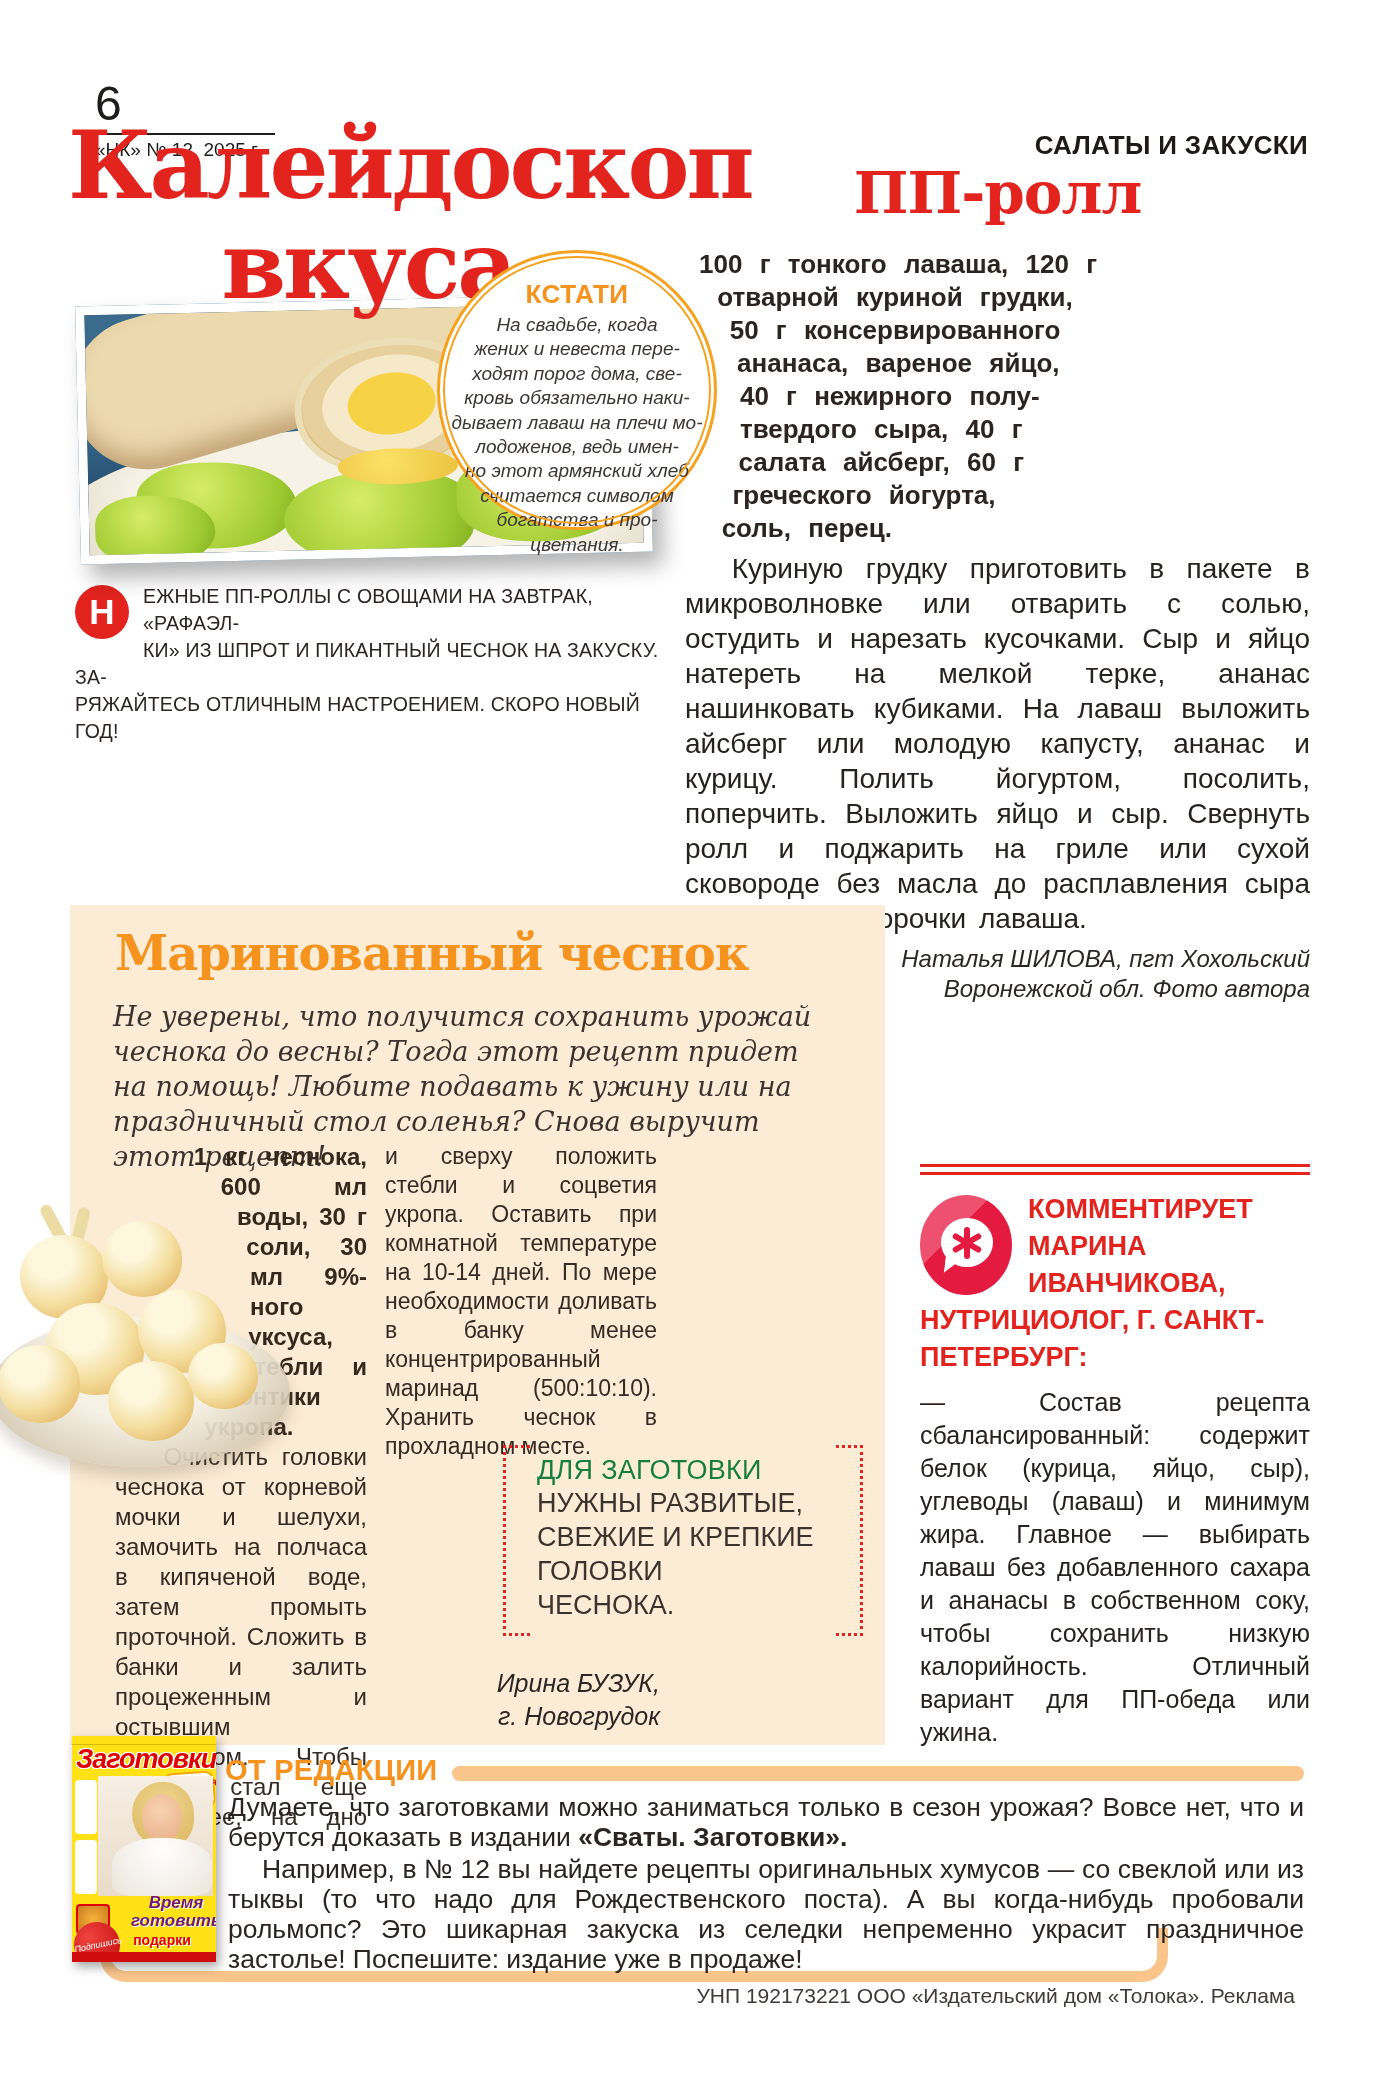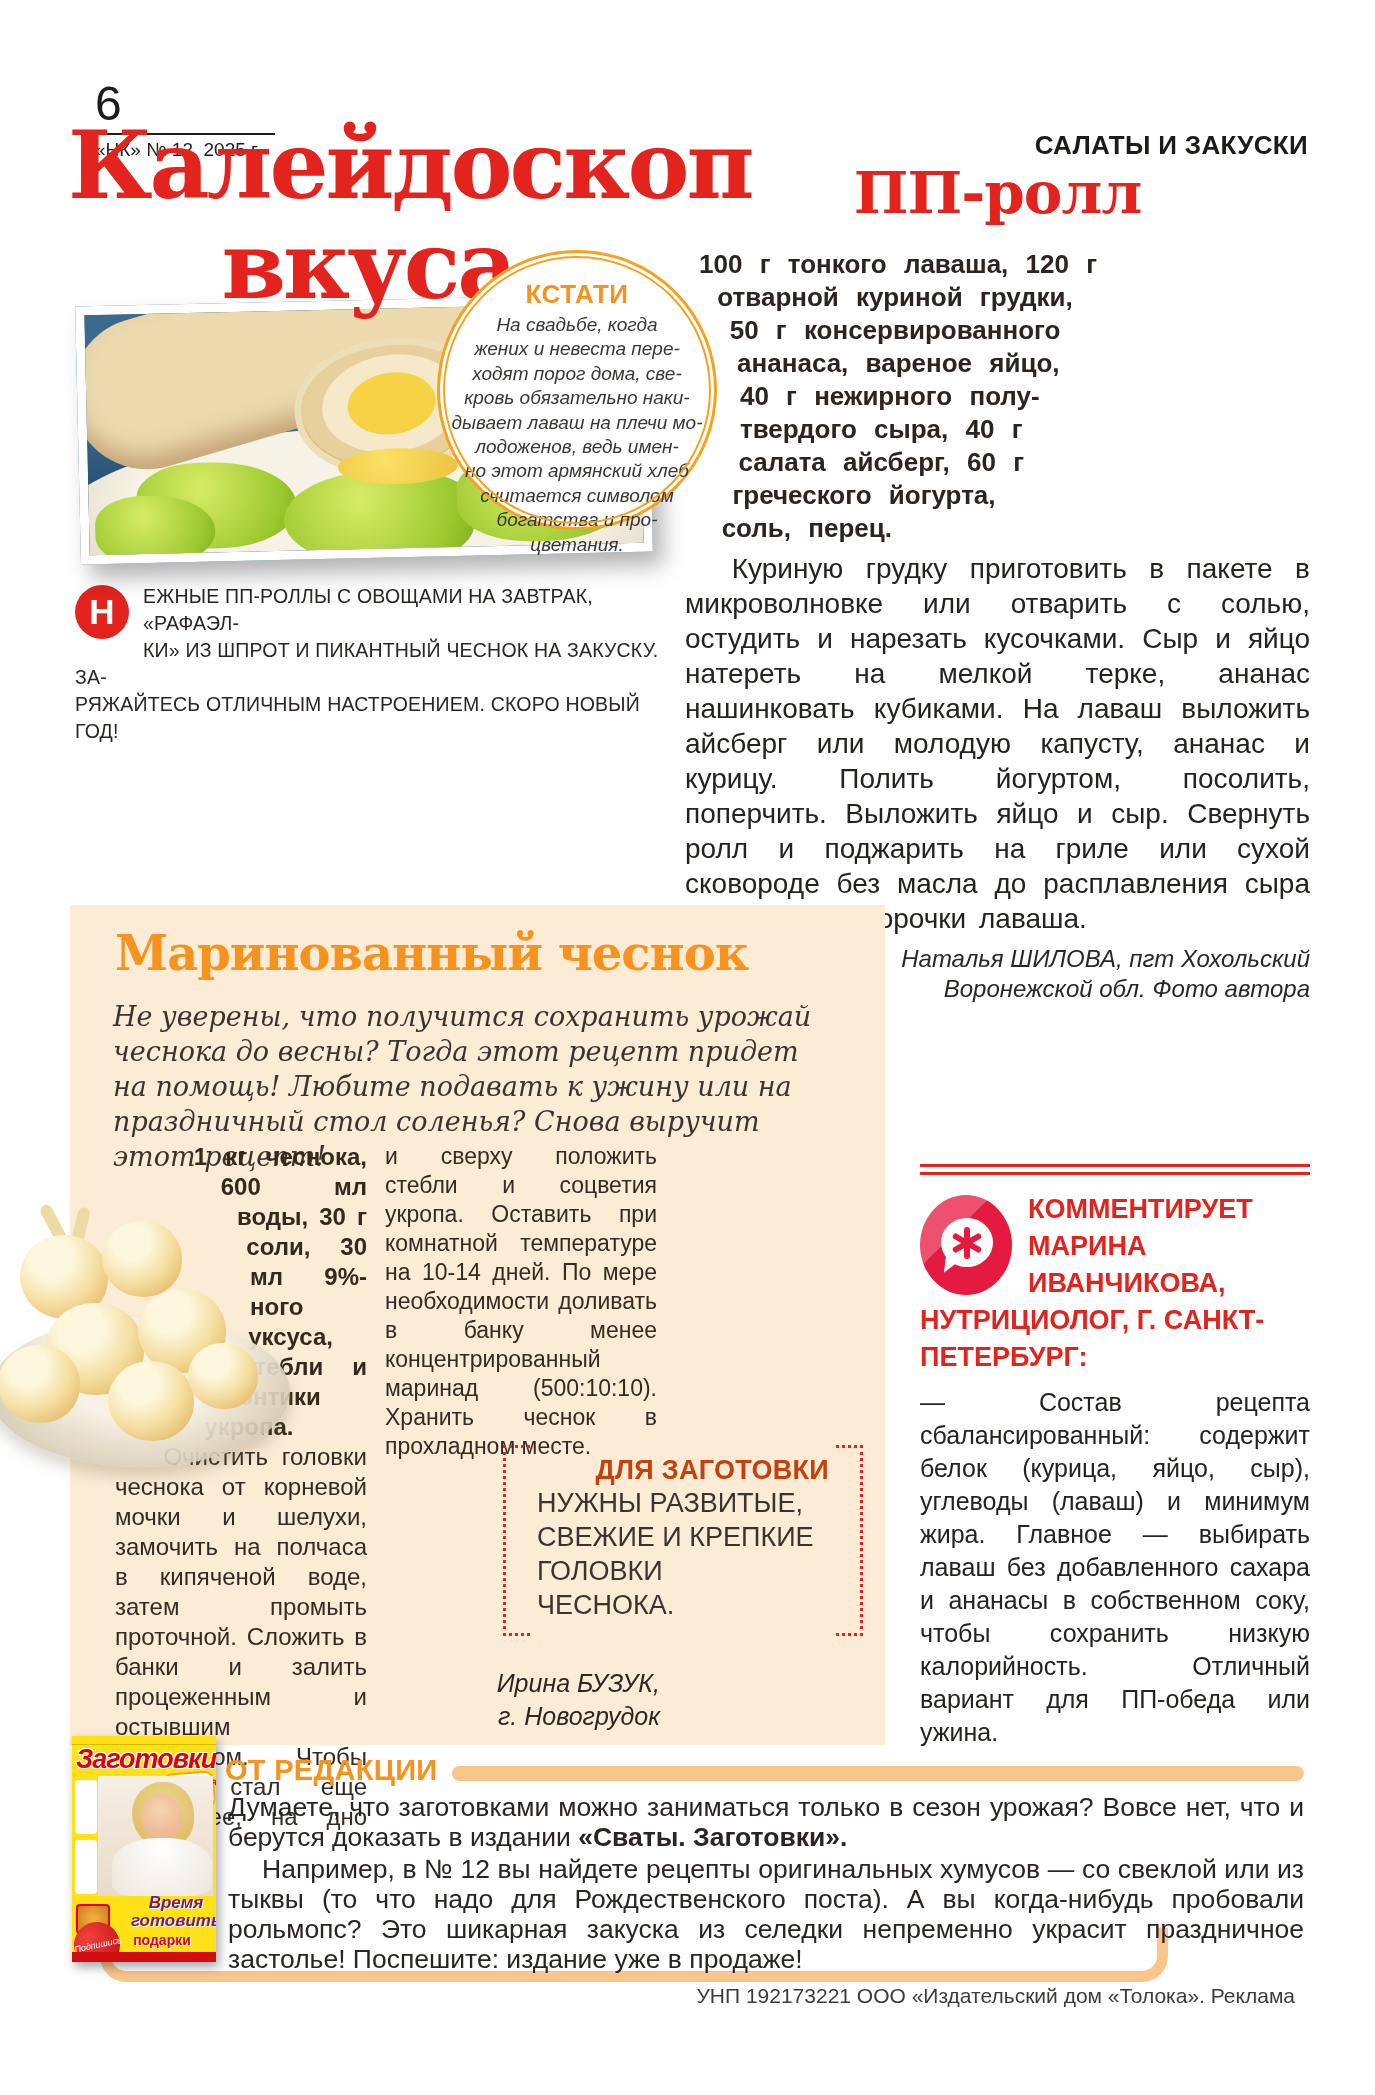--- a/index.html
+++ b/index.html
@@ -101,21 +101,21 @@
   .g-left { left:45px; top:237px; width:252px; font-size:24px; line-height:30px; color:#332b24; }
   .garlic-shape { float:left; width:150px; height:310px; margin-top:56px;
                   shape-outside:ellipse(150px 160px at -15px 155px); }
   .g-bold { font-weight:bold; color:#34291d; }
   .g-left p, .g-right p { text-align:justify; }
   .g-right { left:315px; top:237px; width:272px; font-size:23px; line-height:29px; color:#332b24; }
   .tip { left:433px; top:540px; width:360px; padding:10px 34px 14px; }
   .tip::before, .tip::after { content:""; position:absolute; top:0; bottom:0; width:24px; }
   .tip::before { left:0; border-left:3px dotted #e2231e; border-top:3px dotted #e2231e; border-bottom:3px dotted #e2231e; }
   .tip::after  { right:0; border-right:3px dotted #e2231e; border-top:3px dotted #e2231e; border-bottom:3px dotted #e2231e; }
-  .tip-label { font-size:27px; font-weight:bold; color:#c2410c; letter-spacing:.3px;text-align:right; }
+  .tip-label { font-size:27px; font-weight:normal; color:#15803d; letter-spacing:.3px; }
   .tip-text { font-size:27px; line-height:34px; color:#3b332e; white-space:pre-line; }
   .g-author { left:300px; top:752px; width:290px; text-align:right; font-style:italic;
               font-size:25px; line-height:33px; color:#2b2724; white-space:pre-line;margin-top:10px; }
 
   
   .garlic-photo { left:-10px; top:1205px; width:305px; height:268px; z-index:3; }
   .bowl { position:absolute; left:0; bottom:6px; width:300px; height:150px; border-radius:50%;
           background:radial-gradient(ellipse at 50% 28%, rgba(246,242,230,.95) 40%, rgba(214,203,180,.9) 75%, rgba(180,168,142,.85));
           box-shadow:0 10px 14px rgba(120,105,80,.25); }
   .bulb { position:absolute; border-radius:50% 50% 48% 52%;

